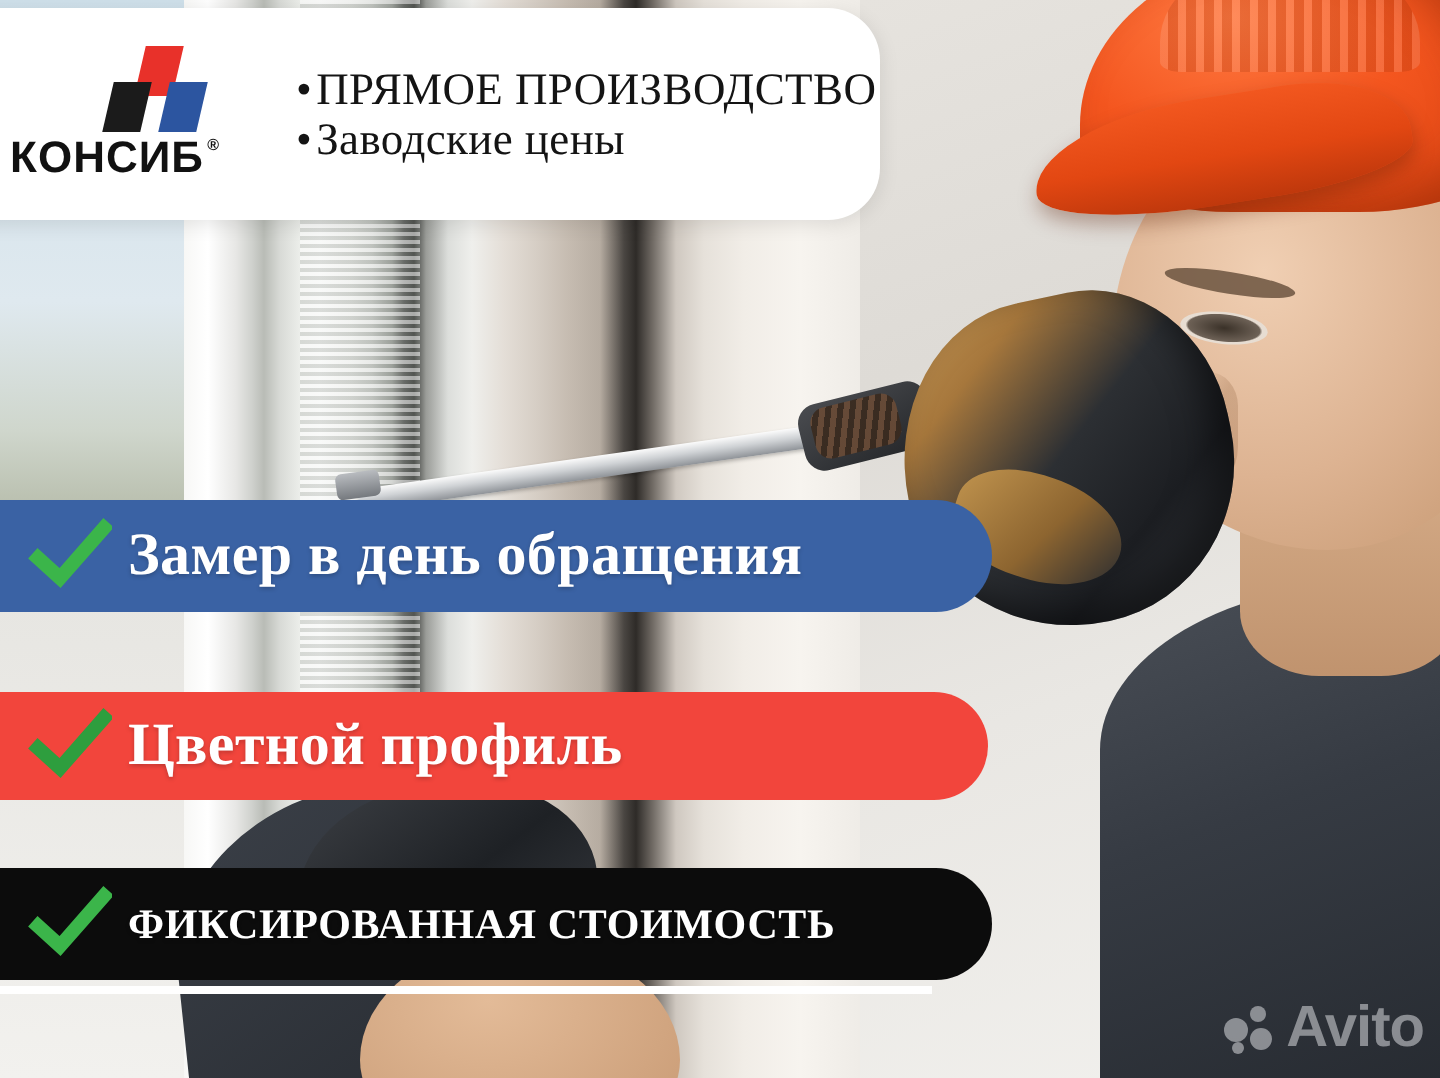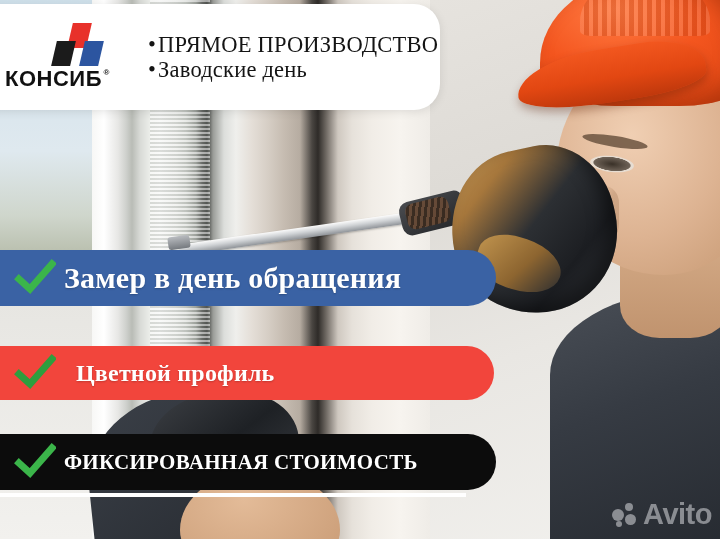--- a/index.html
+++ b/index.html
@@ -215,21 +215,21 @@
   }
   .banner .check svg{display:block;}
   .banner .label{
     color:#fff;font-weight:bold;white-space:nowrap;
     text-shadow:0 1px 2px rgba(0,0,0,.22);
   }
 
   #banner-blue{top:250px;width:496px;height:56px;background:#3a62a4;}
   #banner-blue .label{font-size:30px;letter-spacing:.2px;font-family:Liberation Serif, serif;}
   #banner-red{top:346px;width:494px;height:54px;background:#f2453c;}
-  #banner-red .label{font-size:24px;letter-spacing:.2px;margin-left:12px;}
+  #banner-red .label{font-size:30px;letter-spacing:.2px;}
   #banner-black{top:434px;width:496px;height:56px;background:#0c0c0c;}
   #banner-black .label{font-size:21px;letter-spacing:.3px;}
 
   .under-line{
     position:absolute;left:0;top:493px;width:466px;height:4px;background:#fff;
   }
 
   
   .avito{
     position:absolute;right:8px;bottom:10px;
@@ -296,21 +296,21 @@
         <span>КОНСИБ</span>
         <sup>®</sup>
       </div>
     </div>
 
     <ul class="header-text">
       <li class="hl-1">
         <span class="bullet">•</span><span>ПРЯМОЕ ПРОИЗВОДСТВО</span>
       </li>
       <li class="hl-2">
-        <span class="bullet">•</span><span>Заводские день</span>
+        <span class="bullet">•</span><span>Заводские цены</span>
       </li>
     </ul>
   </div>
 
   <div class="banner" id="banner-blue">
     <span class="check">
       <svg width="42" height="42" viewBox="0 0 42 42" aria-hidden="true">
         <path d="M5 22 L16 32 L38 7" fill="none" stroke="#3bb54a" stroke-width="7" stroke-linecap="square" stroke-linejoin="miter"></path>
       </svg>
     </span>

